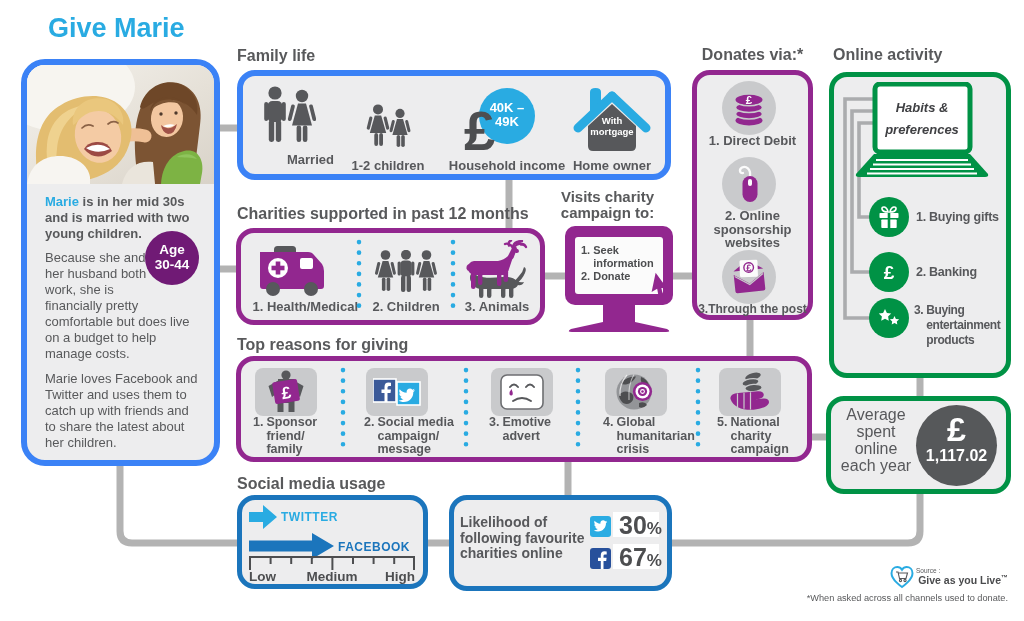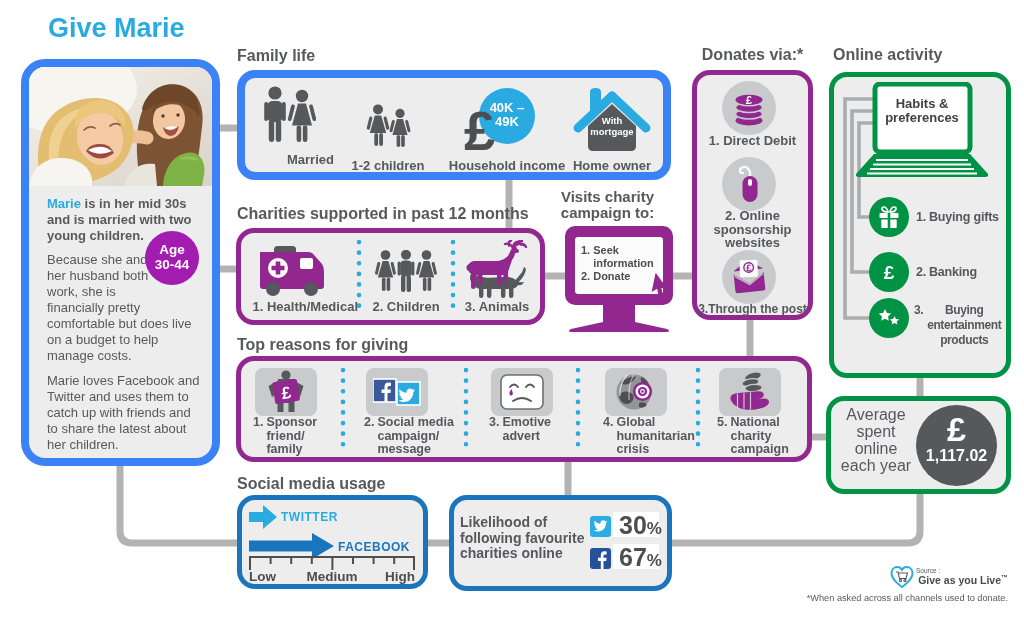--- a/index.html
+++ b/index.html
@@ -4,41 +4,41 @@
 <style>
   * { box-sizing: border-box; margin: 0; padding: 0; }
   html,body { background:#fff; }
   body { font-family: "Liberation Sans", sans-serif; color:#58595B; }
   #stage { position:relative; width:1024px; height:621px; background:#fff; overflow:hidden; }
   .abs { position:absolute; }
   svg { display:block; }
 
   
   .panel { position:absolute; background:#EDEDEE; border-radius:20px; }
-  .b-cyan   { border:8px solid #3b82f6; }
+  .b-cyan   { border:6px solid #3b82f6; }
   .b-purple { border:5px solid #92278F; }
   .b-green  { border:5px solid #009245; }
   .b-blue   { border:5px solid #1B75BC; }
 
   .seclabel { position:absolute; font-weight:bold; font-size:16px; color:#58595B; white-space:nowrap; }
 
   
   #title { position:absolute; left:48px; top:13px; font-size:27px; font-weight:bold; color:#29ABE2; }
 
   
   #profile { left:21px; top:59px; width:199px; height:407px; border-radius:24px; overflow:hidden; }
   #photo { position:absolute; left:0; top:0; width:189px; height:119px; }
   #profile-text { position:absolute; left:18px; top:129px; width:153px; font-size:13px; line-height:16px; }
   #profile-text .p1 { font-weight:bold; }
   #profile-text .name { color:#29ABE2; }
   #profile-text .p2 { margin-top:8px; }
   #profile-text .p3 { margin-top:9px; }
   #age-float { float:right; width:51px; height:46px; }
   #age-badge { position:absolute; left:145px; top:231px; width:54px; height:54px; border-radius:50%;
-               background:#a21caf; color:#fff; font-weight:bold; font-size:13.5px; line-height:15px;
+               background:#701a75; color:#fff; font-weight:bold; font-size:13.5px; line-height:15px;
                text-align:center; padding-top:11px; }
 
   
   #family-box { left:237px; top:70px; width:434px; height:110px; border-radius:18px; }
   .itemlabel { position:absolute; font-size:13px; font-weight:bold; color:#57585B; text-align:center; }
   #bubble-income { position:absolute; left:479px; top:88px; width:56px; height:56px; border-radius:50%;
                    background:#29ABE2; color:#fff; font-weight:bold; font-size:13px; line-height:14px;
                    text-align:center; padding-top:13px; z-index:1; }
   #pound-income { position:absolute; left:464px; top:98px; font-size:56px; font-weight:bold; color:#4D4E50; z-index:2; }
   #house-text { position:absolute; left:582px; top:116px; width:60px; text-align:center; color:#fff;
@@ -61,21 +61,21 @@
   #donates-box { left:692px; top:70px; width:121px; height:250px; border-radius:18px; }
   .gcircle { position:absolute; width:54px; height:54px; border-radius:50%; background:#C9CACC;
              display:flex; align-items:center; justify-content:center; }
   .donlabel { position:absolute; left:694px; width:117px; text-align:center; font-size:13px;
               font-weight:bold; line-height:13.5px; color:#57585B; }
 
   
   #online-label { position:absolute; left:833px; top:46px; }
   #online-box { left:829px; top:72px; width:182px; height:306px; border-radius:18px; }
   #laptop-text { position:absolute; left:879px; top:97px; width:86px; text-align:center;
-                 font-size:13px; font-weight:bold; line-height:14px; color:#404144; z-index:2; }
+                 font-size:13px; font-weight:bold; line-height:22px; color:#404144; z-index:2;font-style:italic; }
   .greencircle { position:absolute; width:40px; height:40px; border-radius:50%; background:#009245;
                  display:flex; align-items:center; justify-content:center; }
   .onlinelabel { position:absolute; left:916px; font-size:12.5px; font-weight:bold; line-height:15px; color:#57585B; letter-spacing:-0.2px; }
 
   
   #reasons-label { position:absolute; left:237px; top:336px; }
   #reasons-box { left:236px; top:356px; width:576px; height:106px; border-radius:18px; }
   .tile { position:absolute; top:368px; width:62px; height:48px; background:#C9CACC; border-radius:8px;
           display:flex; align-items:center; justify-content:center; }
   .reasonlabel { position:absolute; top:416px; font-size:12.5px; font-weight:bold; line-height:13.5px; color:#57585B; }
@@ -441,21 +441,21 @@
   </div>
 
   <div class="greencircle" style="left:869px; top:298px;">
     <svg width="26" height="24" viewBox="0 0 26 24">
       <path d="M9 3 l1.9 3.9 4.3 .6 -3.1 3 .7 4.2 -3.8 -2 -3.8 2 .7 -4.2 -3.1 -3 4.3 -.6 Z" fill="#fff"></path>
       <path d="M18.5 10 l1.4 2.9 3.2 .4 -2.3 2.2 .5 3.1 -2.8 -1.5 -2.8 1.5 .5 -3.1 -2.3 -2.2 3.2 -.4 Z" fill="#fff"></path>
     </svg>
   </div>
   <div class="onlinelabel hang" style="top:303px; width:96px; left:914px; font-size:12px; letter-spacing:-0.4px;">
     <span class="num">3.</span>
-      <span style="width:76px;text-align:center;">Buying entertainment products</span>
+      <span style="width:76px;">Buying entertainment products</span>
   </div>
 
   <div class="seclabel" id="reasons-label">Top reasons for giving</div>
   <div id="reasons-box" class="panel b-purple"></div>
 
   <div class="tile" style="left:255px;">
     <svg width="44" height="44" viewBox="0 0 44 44">
       <circle cx="22" cy="5" r="4.6" fill="#57585B"></circle>
       <rect x="14" y="9" width="16" height="24" fill="#57585B"></rect>
       <rect x="13.5" y="28" width="6" height="14" fill="#57585B"></rect>

